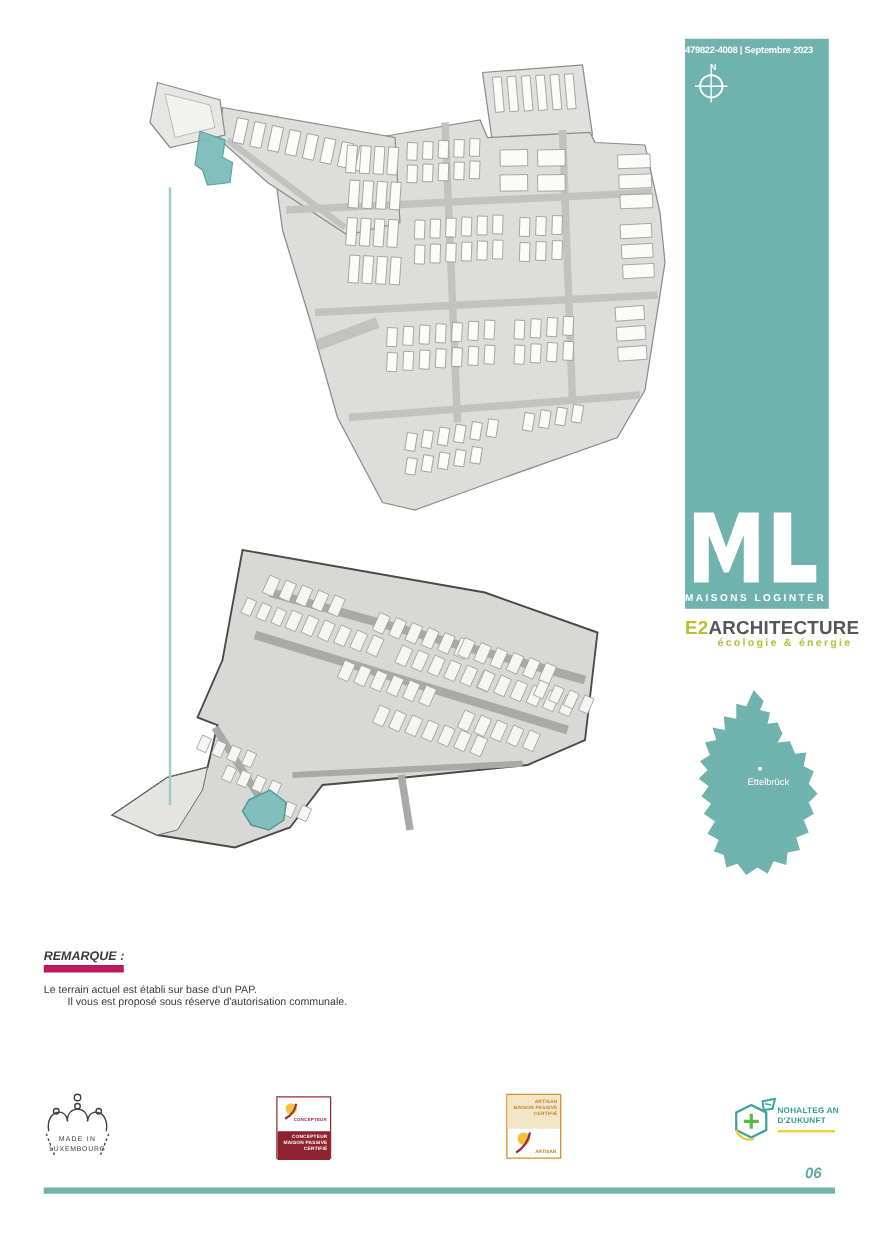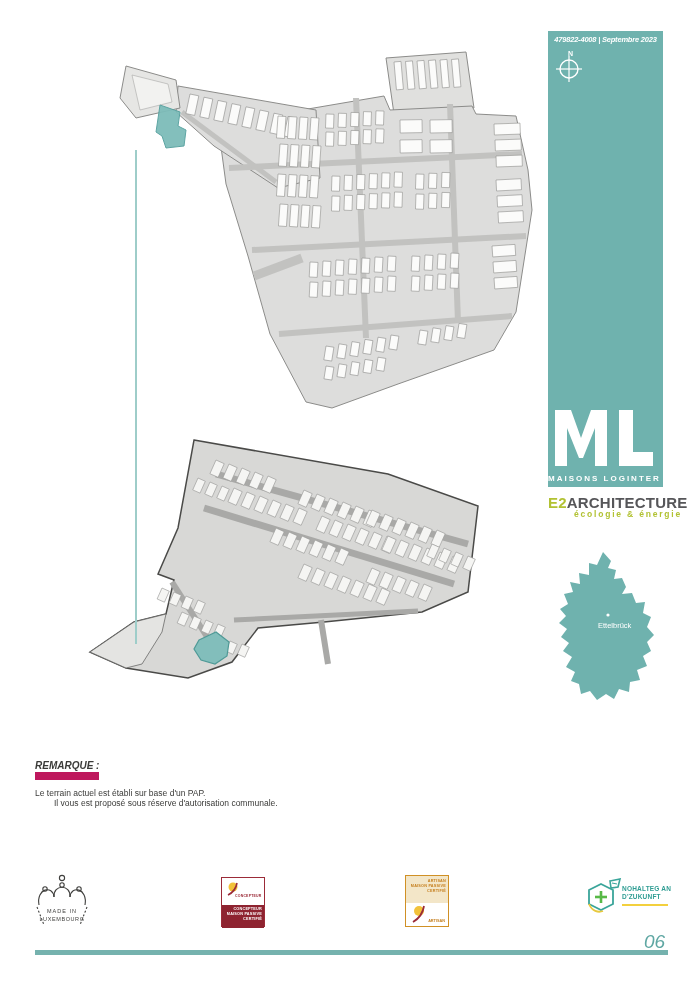--- a/index.html
+++ b/index.html
@@ -8,38 +8,38 @@
   svg text{font-family:"Liberation Sans",sans-serif;}
 
   
   .plan-top{position:absolute;left:64px;top:50px;}
   .plan-bottom{position:absolute;left:66px;top:416px;}
   .leader-line{position:absolute;left:135px;top:150px;width:1.5px;height:494px;
                background:#9ecdc9;z-index:5;}
 
   
   .side-block{position:absolute;left:548px;top:31px;width:115px;height:456px;background:#6fb2ae;}
-  .ref-header{position:absolute;left:0;top:4px;width:100%;text-align:center;color:#ffffff;
-              font-size:7.5px;font-weight:bold;font-style:italic;letter-spacing:-0.2px;white-space:nowrap;}
+  .ref-header{position:absolute;left:0;top:4px;width:100%;color:#ffffff;
+              font-size:7.5px;font-weight:bold;letter-spacing:-0.2px;white-space:nowrap;}
   .compass{position:absolute;left:5px;top:16px;}
   .ml-logo{position:absolute;left:7px;top:377px;}
   .brand-name{position:absolute;left:0;top:443px;width:100%;text-align:left;color:#ffffff;
               font-size:8px;font-weight:700;letter-spacing:2px;white-space:nowrap;}
   .e2-line{position:absolute;left:548px;top:494px;width:115px;white-space:nowrap;
            font-size:15px;font-weight:bold;letter-spacing:0.2px;}
   .e2-line .e2{color:#b2c233;}
   .e2-line .arch{color:#565659;}
   .tagline{position:absolute;left:574px;top:509px;width:115px;color:#b2c233;font-size:8.5px;
            font-weight:700;letter-spacing:1.8px;white-space:nowrap;}
   .lux-map{position:absolute;left:548px;top:548px;}
 
   
   .remarks{position:absolute;left:35px;top:760px;width:480px;color:#3a3a38;font-size:8.5px;}
   .remarks-title{font-size:10px;font-weight:bold;font-style:italic;display:inline-block;
-                 border-bottom:8px solid #be185d;padding-bottom:1px;margin-bottom:9px;}
+                 border-bottom:6px solid #be185d;padding-bottom:1px;margin-bottom:9px;}
   .r-line{line-height:9.8px;}
   .r-indent{margin-left:19px;}
   .r-gap{margin-top:14px;}
   .nb-label{font-weight:bold;font-style:italic;}
   .nb-text{font-style:italic;}
 
   
   .logo-madein{position:absolute;left:30px;top:873px;}
   .logo-concepteur{position:absolute;left:221px;top:877px;width:44px;height:50px;
                    border:1px solid #9b2b38;background:#ffffff;box-sizing:border-box;}
@@ -54,22 +54,22 @@
            font-size:3.8px;font-weight:bold;line-height:5px;letter-spacing:0.2px;}
   .la-bottom{position:relative;height:24px;}
   .la-flame{position:absolute;left:5px;top:1px;}
   .la-label{position:absolute;right:3px;bottom:4px;font-size:3.8px;color:#c57f1e;font-weight:bold;}
   .logo-nohalteg{position:absolute;left:584px;top:878px;width:100px;height:44px;}
   .nh-text{position:absolute;left:38px;top:7px;color:#2f9d93;font-size:6.5px;font-weight:bold;
            line-height:8px;letter-spacing:0.2px;white-space:nowrap;}
   .nh-underline{position:absolute;left:38px;top:26px;width:46px;height:2px;background:#f3d03e;}
 
   
-  .page-number{position:absolute;left:644px;top:931px;color:#5fa7a3;font-size:19px;
-               font-weight:normal;font-style:italic;}
+  .page-number{position:absolute;left:644px;top:931px;color:#5fa7a3;font-size:12px;
+               font-weight:bold;font-style:italic;}
   .bottom-bar{position:absolute;left:35px;top:950px;width:633px;height:5px;background:#75b2ae;}
 </style>
 </head>
 <body>
 
 <div class="page">
 
   <svg class="plan-top" width="478" height="368" viewBox="0 0 478 368">
 
     <polygon points="322,8 402,2 410,58 330,64" fill="#e0e0de" stroke="#8c8c8a" stroke-width="1"></polygon>

